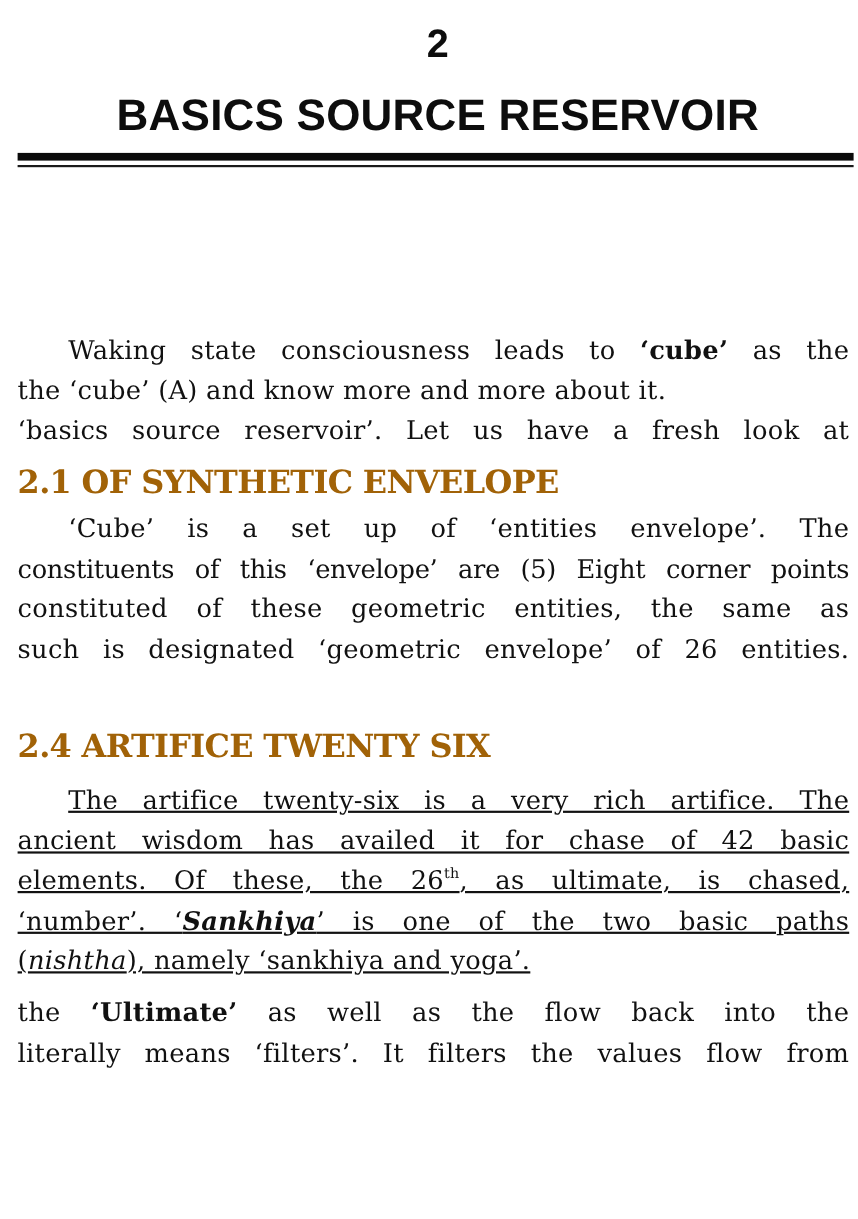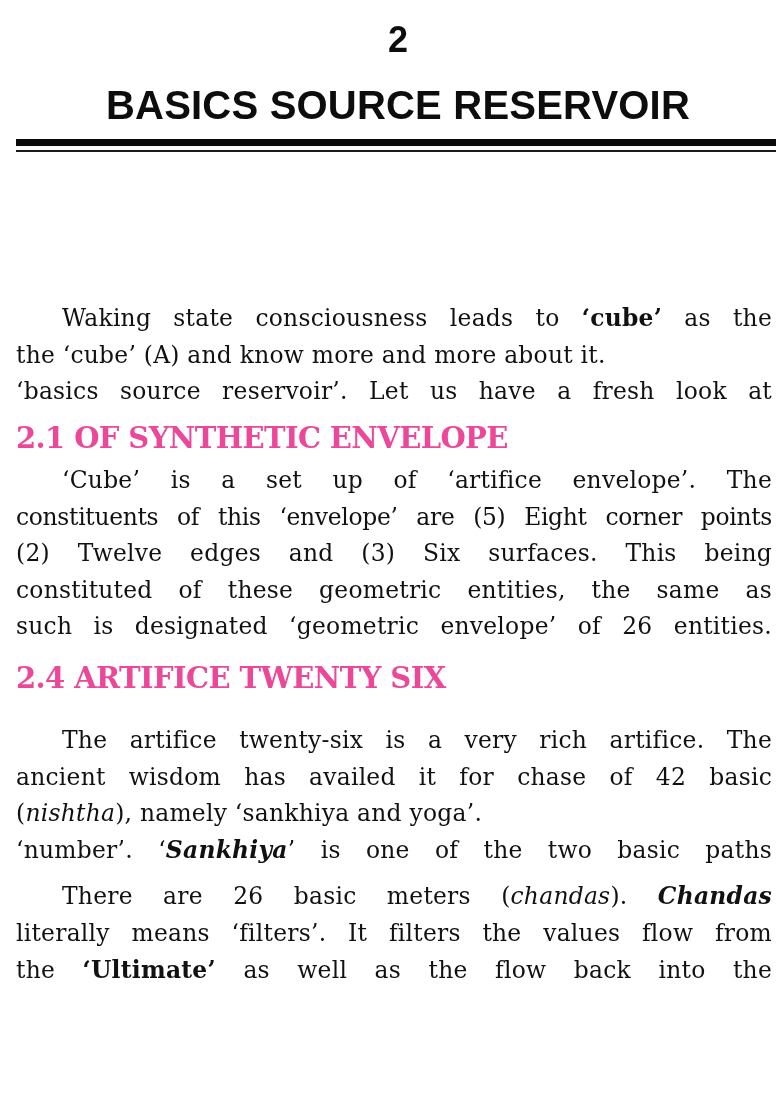--- a/index.html
+++ b/index.html
@@ -83,21 +83,21 @@
     .line.last {
       text-align-last: left;
     }
     .section-heading {
       font-family: "DejaVu Serif", "Liberation Serif", serif;
       font-weight: bold;
       font-size: 29px;
       line-height: 40px;
       margin: 0;
       letter-spacing: -0.6px;
-      color: #ec4899;
+      color: #a16207;
     }
     b, .bold { font-weight: bold; }
     i, .ital { font-style: italic; }
     sup { font-size: 13px; line-height: 0; vertical-align: 10px; }
   </style>
 </head>
 <body>
 
 <div class="chapter-number">2</div>
 <div class="chapter-title">BASICS SOURCE RESERVOIR</div>
@@ -108,34 +108,33 @@
   <div class="para">
     <span class="line"><span class="indent"></span><span>Waking state consciousness leads to </span><b>‘cube’</b><span> as the</span></span>
     <span class="line last">the ‘cube’ (A) and know more and more about it.</span>
     <span class="line">‘basics source reservoir’. Let us have a fresh look at</span>
   </div>
 </div>
 
 <div class="content" style="top:418px;">
   <h2 class="section-heading">2.1 OF SYNTHETIC ENVELOPE</h2>
   <div class="para" style="margin-top:4px;">
-    <span class="line"><span class="indent"></span><span>‘Cube’ is a set up of ‘artifice envelope’. The</span></span>
+    <span class="line"><span class="indent"></span><span>‘Cube’ is a set up of ‘entities envelope’. The</span></span>
     <span class="line" style="letter-spacing:-0.3px;">constituents of this ‘envelope’ are (5) Eight corner points</span>
-    <span class="line">(2) Twelve edges and (3) Six surfaces. This being</span>
     <span class="line">constituted of these geometric entities, the same as</span>
     <span class="line">such is designated ‘geometric envelope’ of 26 entities.</span>
   </div>
 </div>
 
 <div class="content" style="top:658px;">
   <h2 class="section-heading">2.4 ARTIFICE TWENTY SIX</h2>
-  <div class="para" style="margin-top:24px;">
+  <div class="para" style="margin-top:11px;text-decoration:underline;">
     <span class="line"><span class="indent"></span><span>The artifice twenty-six is a very rich artifice. The</span></span>
     <span class="line">ancient wisdom has availed it for chase of 42 basic</span>
+    <span class="line"><span>elements. Of these, the 26</span><sup>th</sup><span>, as ultimate, is chased,</span></span>
+    <span class="line"><span>‘number’. ‘</span><b><i>Sankhiya</i></b><span>’ is one of the two basic paths</span></span>
     <span class="line last"><span>(</span><i>nishtha</i><span>), namely ‘sankhiya and yoga’.</span></span>
-    <span class="line"><span>‘number’. ‘</span><b><i>Sankhiya</i></b><span>’ is one of the two basic paths</span></span>
   </div>
   <div class="para" style="margin-top:10px;">
-    <span class="line"><span class="indent"></span><span>There are 26 basic meters (</span><i>chandas</i><span>). </span><b><i>Chandas</i></b></span>
+    <span class="line"><span>the </span><b>‘Ultimate’</b><span> as well as the flow back into the</span></span>
     <span class="line">literally means ‘filters’. It filters the values flow from</span>
-    <span class="line"><span>the </span><b>‘Ultimate’</b><span> as well as the flow back into the</span></span>
   </div>
 </div>
 
 </body></html>

